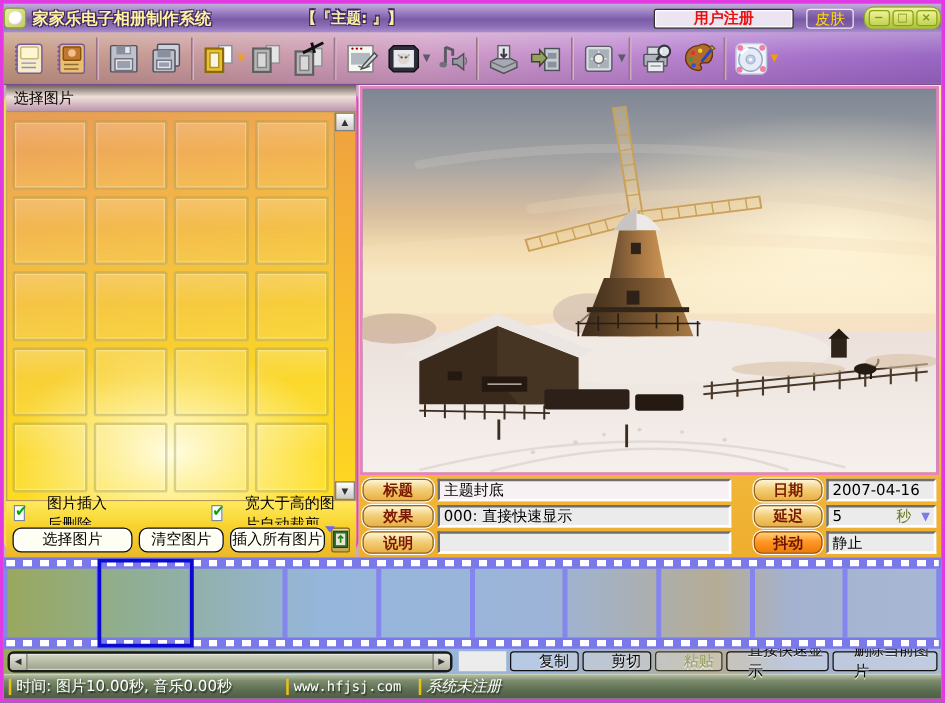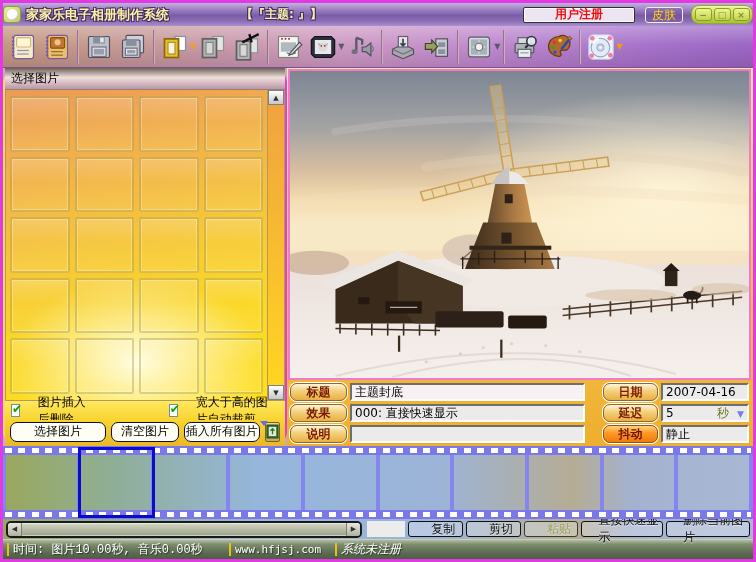--- a/index.html
+++ b/index.html
@@ -122,21 +122,21 @@
   .navbtn.w54{ width:55px; } .navbtn.w82{ width:82px; } .navbtn.w84{ width:84px; }
   .navbtn.disabled{ color:#98a05c; border-color:#3a3a28; }
   .navbtn:nth-of-type(1){ margin-left:6px; }
 
   
   .statusbar{ height:20px; display:flex; align-items:center; color:#fff;
     background:linear-gradient(180deg,#b4bca4 0%,#7a8a6a 25%,#5a6a50 70%,#4e5e46 100%);
     text-shadow:1px 1px 1px #2a3424; border-top:1px solid #c8d0b8; }
   .st-msg{ margin-left:6px; width:300px; }
   .st-sep{ width:2px; height:13px; background:#e8c018; margin:0 4px; flex:0 0 auto;}
-  .st-time{ width:212px;font-family:Liberation Mono, monospace; }
+  .st-time{ width:212px; }
   .st-site{ width:96px; font-family:"DejaVu Sans Mono","Liberation Mono",monospace; font-size:11px; }
   .st-reg{ flex:1;font-style:italic; }
 </style>
 </head>
 <body>
 
 <div class="window">
 
   <div class="titlebar">
     <div class="appicon"></div>

